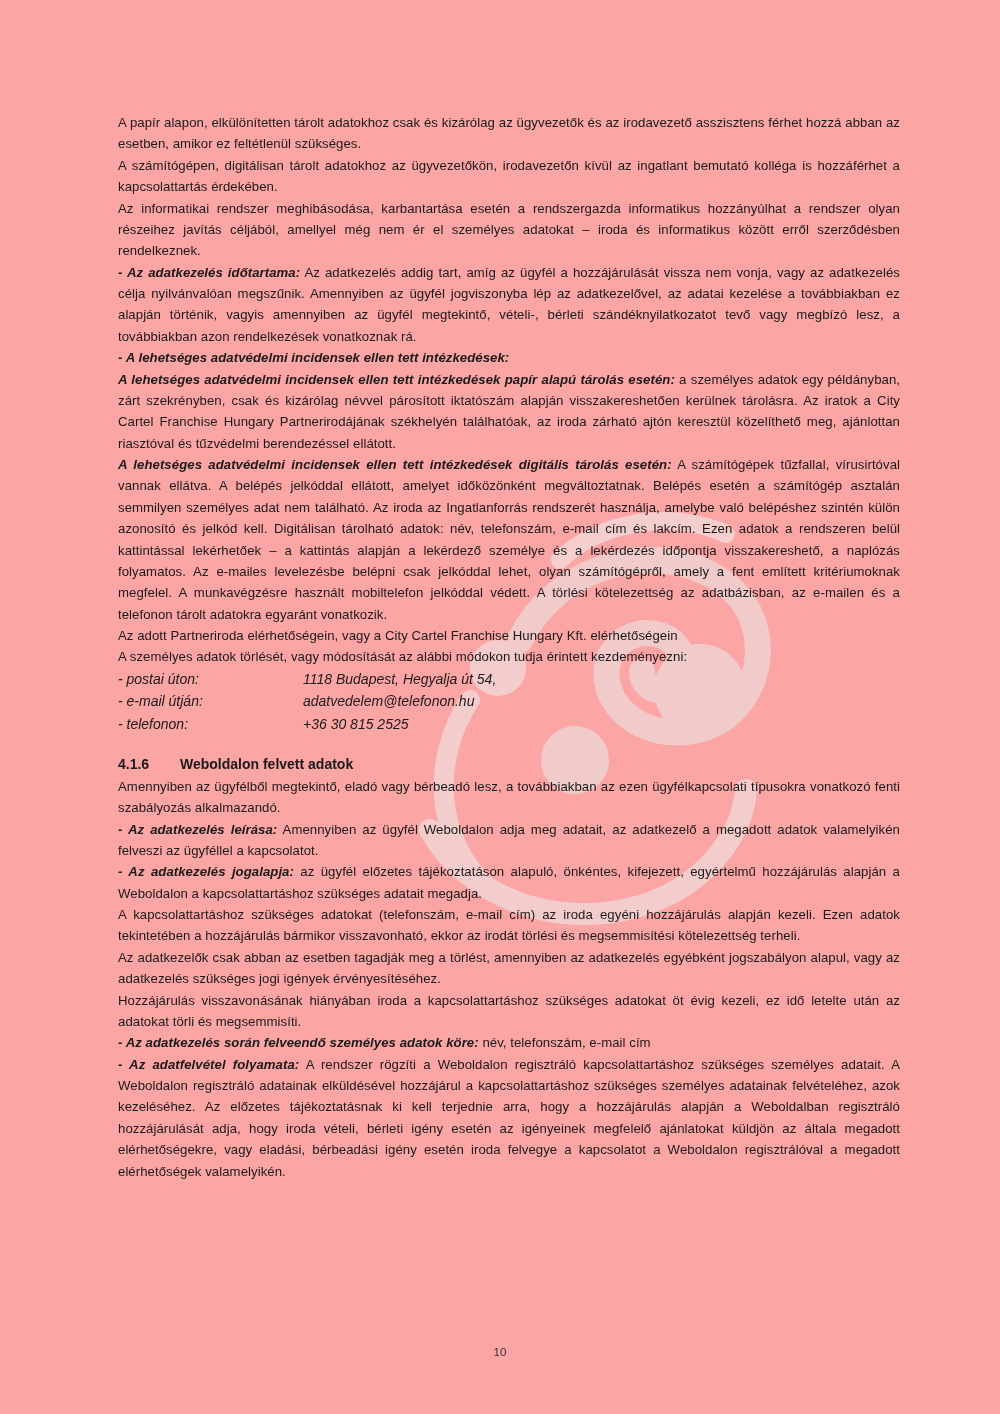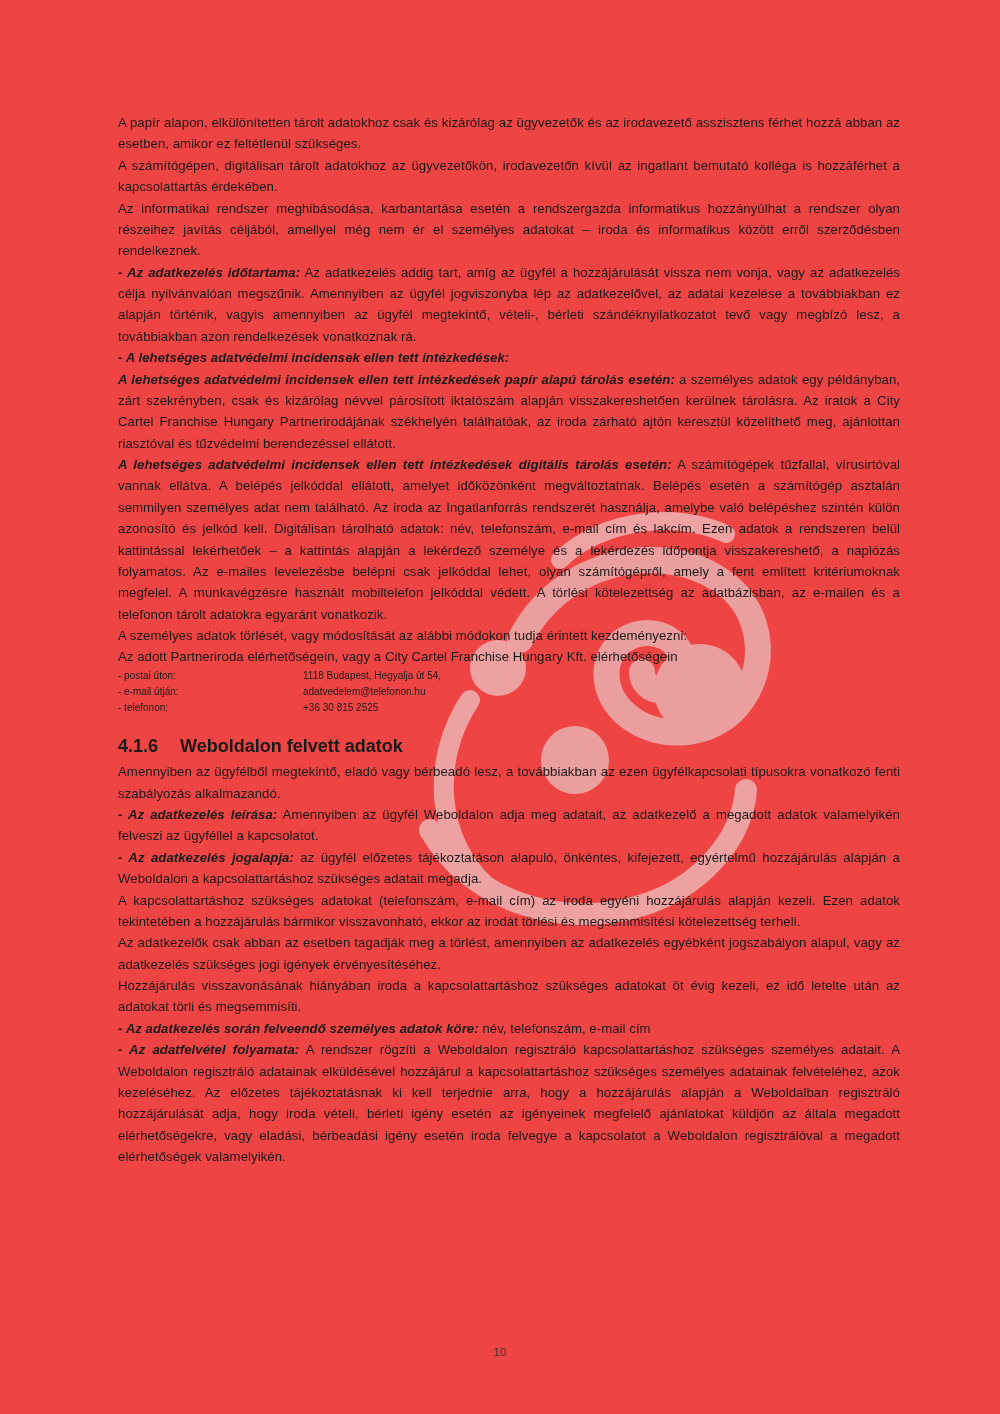--- a/index.html
+++ b/index.html
@@ -8,21 +8,21 @@
     background: #ffffff;
   }
   body {
     font-family: "Liberation Sans", sans-serif;
     color: #1a1a1a;
   }
   .page {
     position: relative;
     width: 1000px;
     height: 1414px;
-    background: #ef4444;
+    background: #fca5a5;
     overflow: hidden;
     box-sizing: border-box;
   }
   .watermark {
     position: absolute;
     left: 0;
     top: 0;
     width: 1000px;
     height: 1414px;
     pointer-events: none;
@@ -43,38 +43,39 @@
     text-justify: inter-word;
     letter-spacing: 0.05px;
   }
   .b {
     font-weight: bold;
     font-style: italic;
   }
   .section-head {
     margin-top: 20px;
     margin-bottom: 4px;
-    font-size: 18px;
+    font-size: 14px;
     font-weight: bold;
     display: flex;
     align-items: baseline;
   }
   .section-head .num {
     min-width: 62px;
     display: inline-block;
   }
   .contact-list {
     margin: 0;
     padding: 0;
     list-style: none;
   }
   .contact-list li {
-    font-size: 10px;
+    font-size: 14px;
     line-height: 1.62;
     display: flex;
+    font-style: italic;
   }
   .contact-list .label {
     width: 148px;
     flex: 0 0 148px;
   }
   .contact-list .value {
     flex: 1 1 auto;
     margin-left: 37px;
   }
   .pagenum {
@@ -129,25 +130,25 @@
 
     <p>
       <span class="b">A lehetséges adatvédelmi incidensek ellen tett intézkedések papír alapú tárolás esetén:</span><span> a személyes adatok egy példányban, zárt szekrényben, csak és kizárólag névvel párosított iktatószám alapján visszakereshetően kerülnek tárolásra. Az iratok a City Cartel Franchise Hungary Partnerirodájának székhelyén találhatóak, az iroda zárható ajtón keresztül közelíthető meg, ajánlottan riasztóval és tűzvédelmi berendezéssel ellátott.</span>
     </p>
 
     <p>
       <span class="b">A lehetséges adatvédelmi incidensek ellen tett intézkedések digitális tárolás esetén:</span><span> A számítógépek tűzfallal, vírusirtóval vannak ellátva. A belépés jelkóddal ellátott, amelyet időközönként megváltoztatnak. Belépés esetén a számítógép asztalán semmilyen személyes adat nem található. Az iroda az Ingatlanforrás rendszerét használja, amelybe való belépéshez szintén külön azonosító és jelkód kell. Digitálisan tárolható adatok: név, telefonszám, e-mail cím és lakcím. Ezen adatok a rendszeren belül kattintással lekérhetőek – a kattintás alapján a lekérdező személye és a lekérdezés időpontja visszakereshető, a naplózás folyamatos. Az e-mailes levelezésbe belépni csak jelkóddal lehet, olyan számítógépről, amely a fent említett kritériumoknak megfelel. A munkavégzésre használt mobiltelefon jelkóddal védett. A törlési kötelezettség az adatbázisban, az e-mailen és a telefonon tárolt adatokra egyaránt vonatkozik.</span>
     </p>
 
     <p>
+      <span>Az adott Partneriroda elérhetőségein, vagy a City Cartel Franchise Hungary Kft. elérhetőségein</span>
+    </p>
+
+    <p>
       <span>A személyes adatok törlését, vagy módosítását az alábbi módokon tudja érintett kezdeményezni:</span>
-    </p>
-
-    <p>
-      <span>Az adott Partneriroda elérhetőségein, vagy a City Cartel Franchise Hungary Kft. elérhetőségein</span>
     </p>
 
     <ul class="contact-list">
       <li>
         <span class="label">- postai úton:</span>
         <span class="value">1118 Budapest, Hegyalja út 54,</span>
       </li>
       <li>
         <span class="label">- e-mail útján:</span>
         <span class="value">adatvedelem@telefonon.hu</span>

